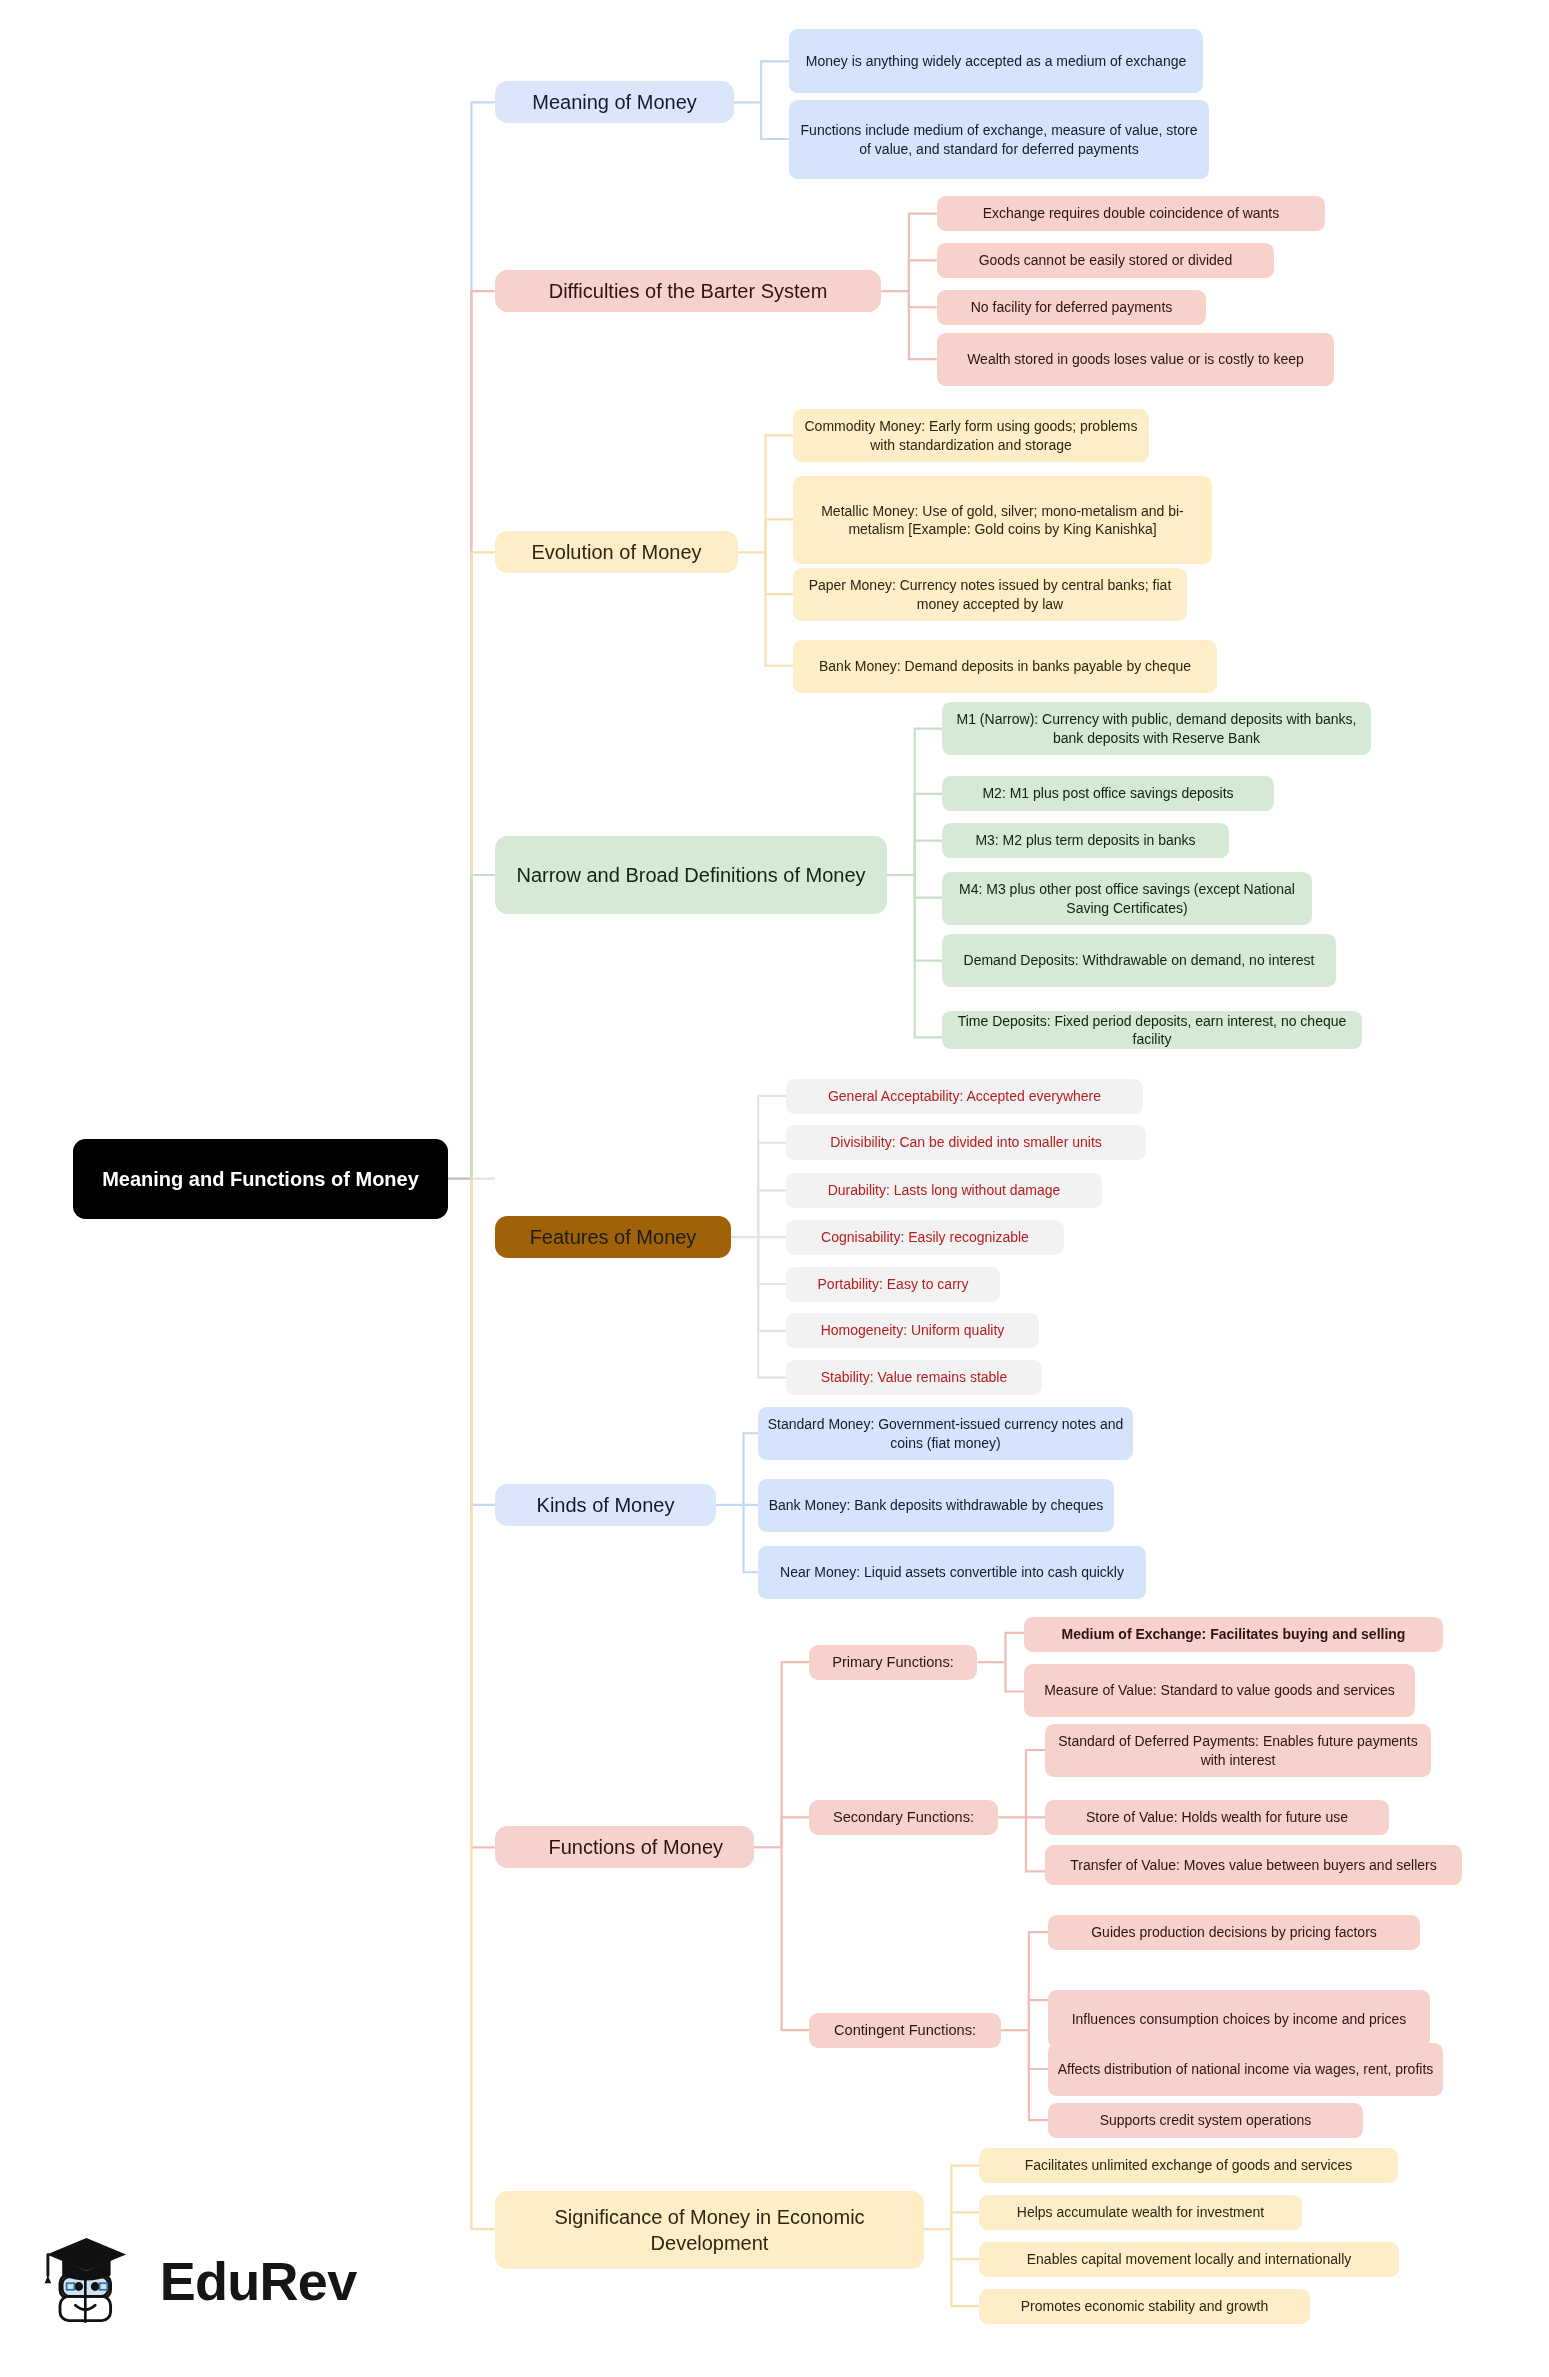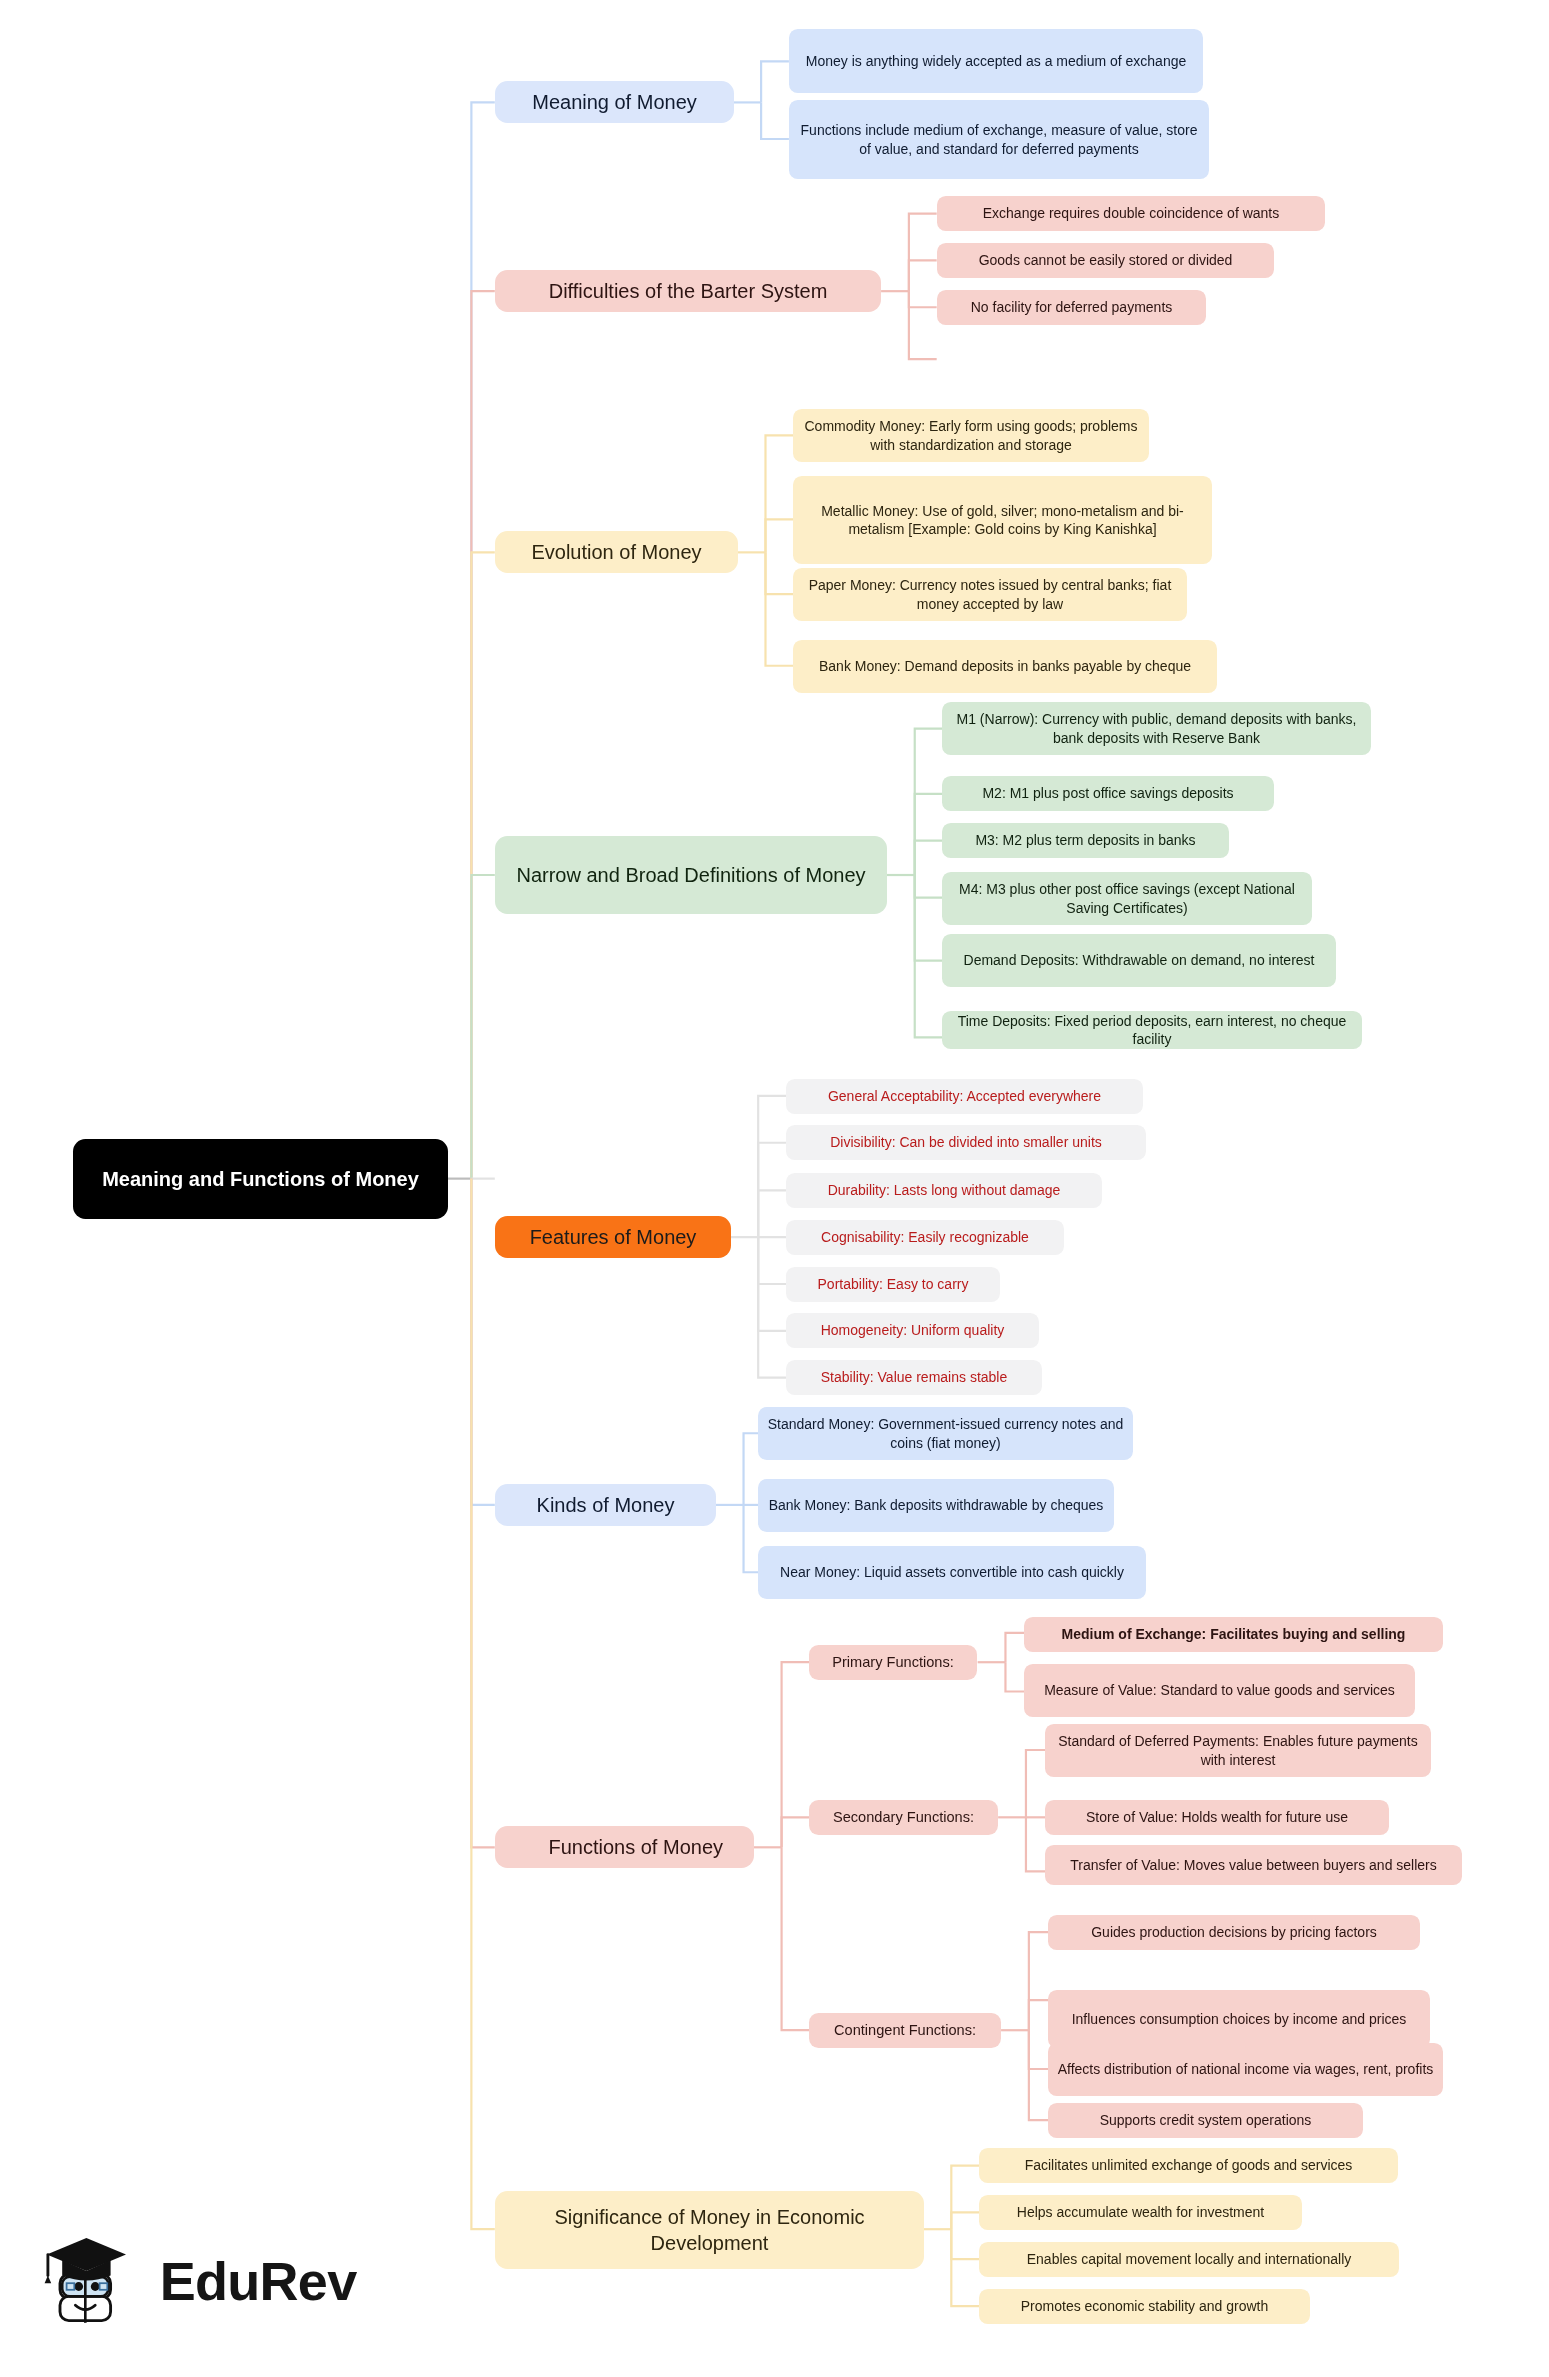--- a/index.html
+++ b/index.html
@@ -24,21 +24,21 @@
     background:#000000;color:#ffffff;font-weight:bold;
     font-size:20px;border-radius:12.4px;line-height:1.32;
   }
 
   
   .branch{font-size:20px;border-radius:12.4px;}
   .b-blue  {background:#dbe6fb;color:#101b30;}
   .b-pink  {background:#f7d2cd;color:#2d1412;}
   .b-yellow{background:#fdeec8;color:#2e2610;}
   .b-green {background:#d5e9d5;color:#10240f;}
-  .b-gray  {background:#f97316;color:#1b1b1b;}
+  .b-gray  {background:#a16207;color:#1b1b1b;}
 
   
   .sublabel{font-size:14.6px;border-radius:9.5px;}
 
   
   .leaf{font-size:14px;border-radius:8.8px;}
   .l-blue  {background:#d6e4fb;color:#0f1b30;}
   .l-pink  {background:#f7d2cd;color:#2d1412;}
   .l-yellow{background:#fdeec8;color:#2d2510;}
   .l-green {background:#d5e9d5;color:#102210;}
@@ -170,20 +170,23 @@
   </div>
   <div class="node leaf l-pink" style="left:937px;top:196px;width:388px;height:35px;">
     <span>Exchange requires double coincidence of wants</span>
   </div>
   <div class="node leaf l-pink" style="left:937px;top:243px;width:337px;height:35px;">
     <span>Goods cannot be easily stored or divided</span>
   </div>
   <div class="node leaf l-pink" style="left:937px;top:290px;width:269px;height:35px;">
     <span>No facility for deferred payments</span>
   </div>
+  <div class="node leaf l-pink" style="left:937px;top:333px;width:397px;height:53px;">
+    <span>Wealth stored in goods loses value or is costly to keep</span>
+  </div>
 
   <div class="node branch b-yellow" style="left:495px;top:531px;width:243px;height:42px;">
     <span>Evolution of Money</span>
   </div>
   <div class="node leaf l-yellow" style="left:793px;top:409px;width:356px;height:53px;">
     <span>Commodity Money: Early form using goods; problems with standardization and storage</span>
   </div>
   <div class="node leaf l-yellow" style="left:793px;top:476px;width:419px;height:88px;">
     <span>Metallic Money: Use of gold, silver; mono-metalism and bi-metalism [Example: Gold coins by King Kanishka]</span>
   </div>

